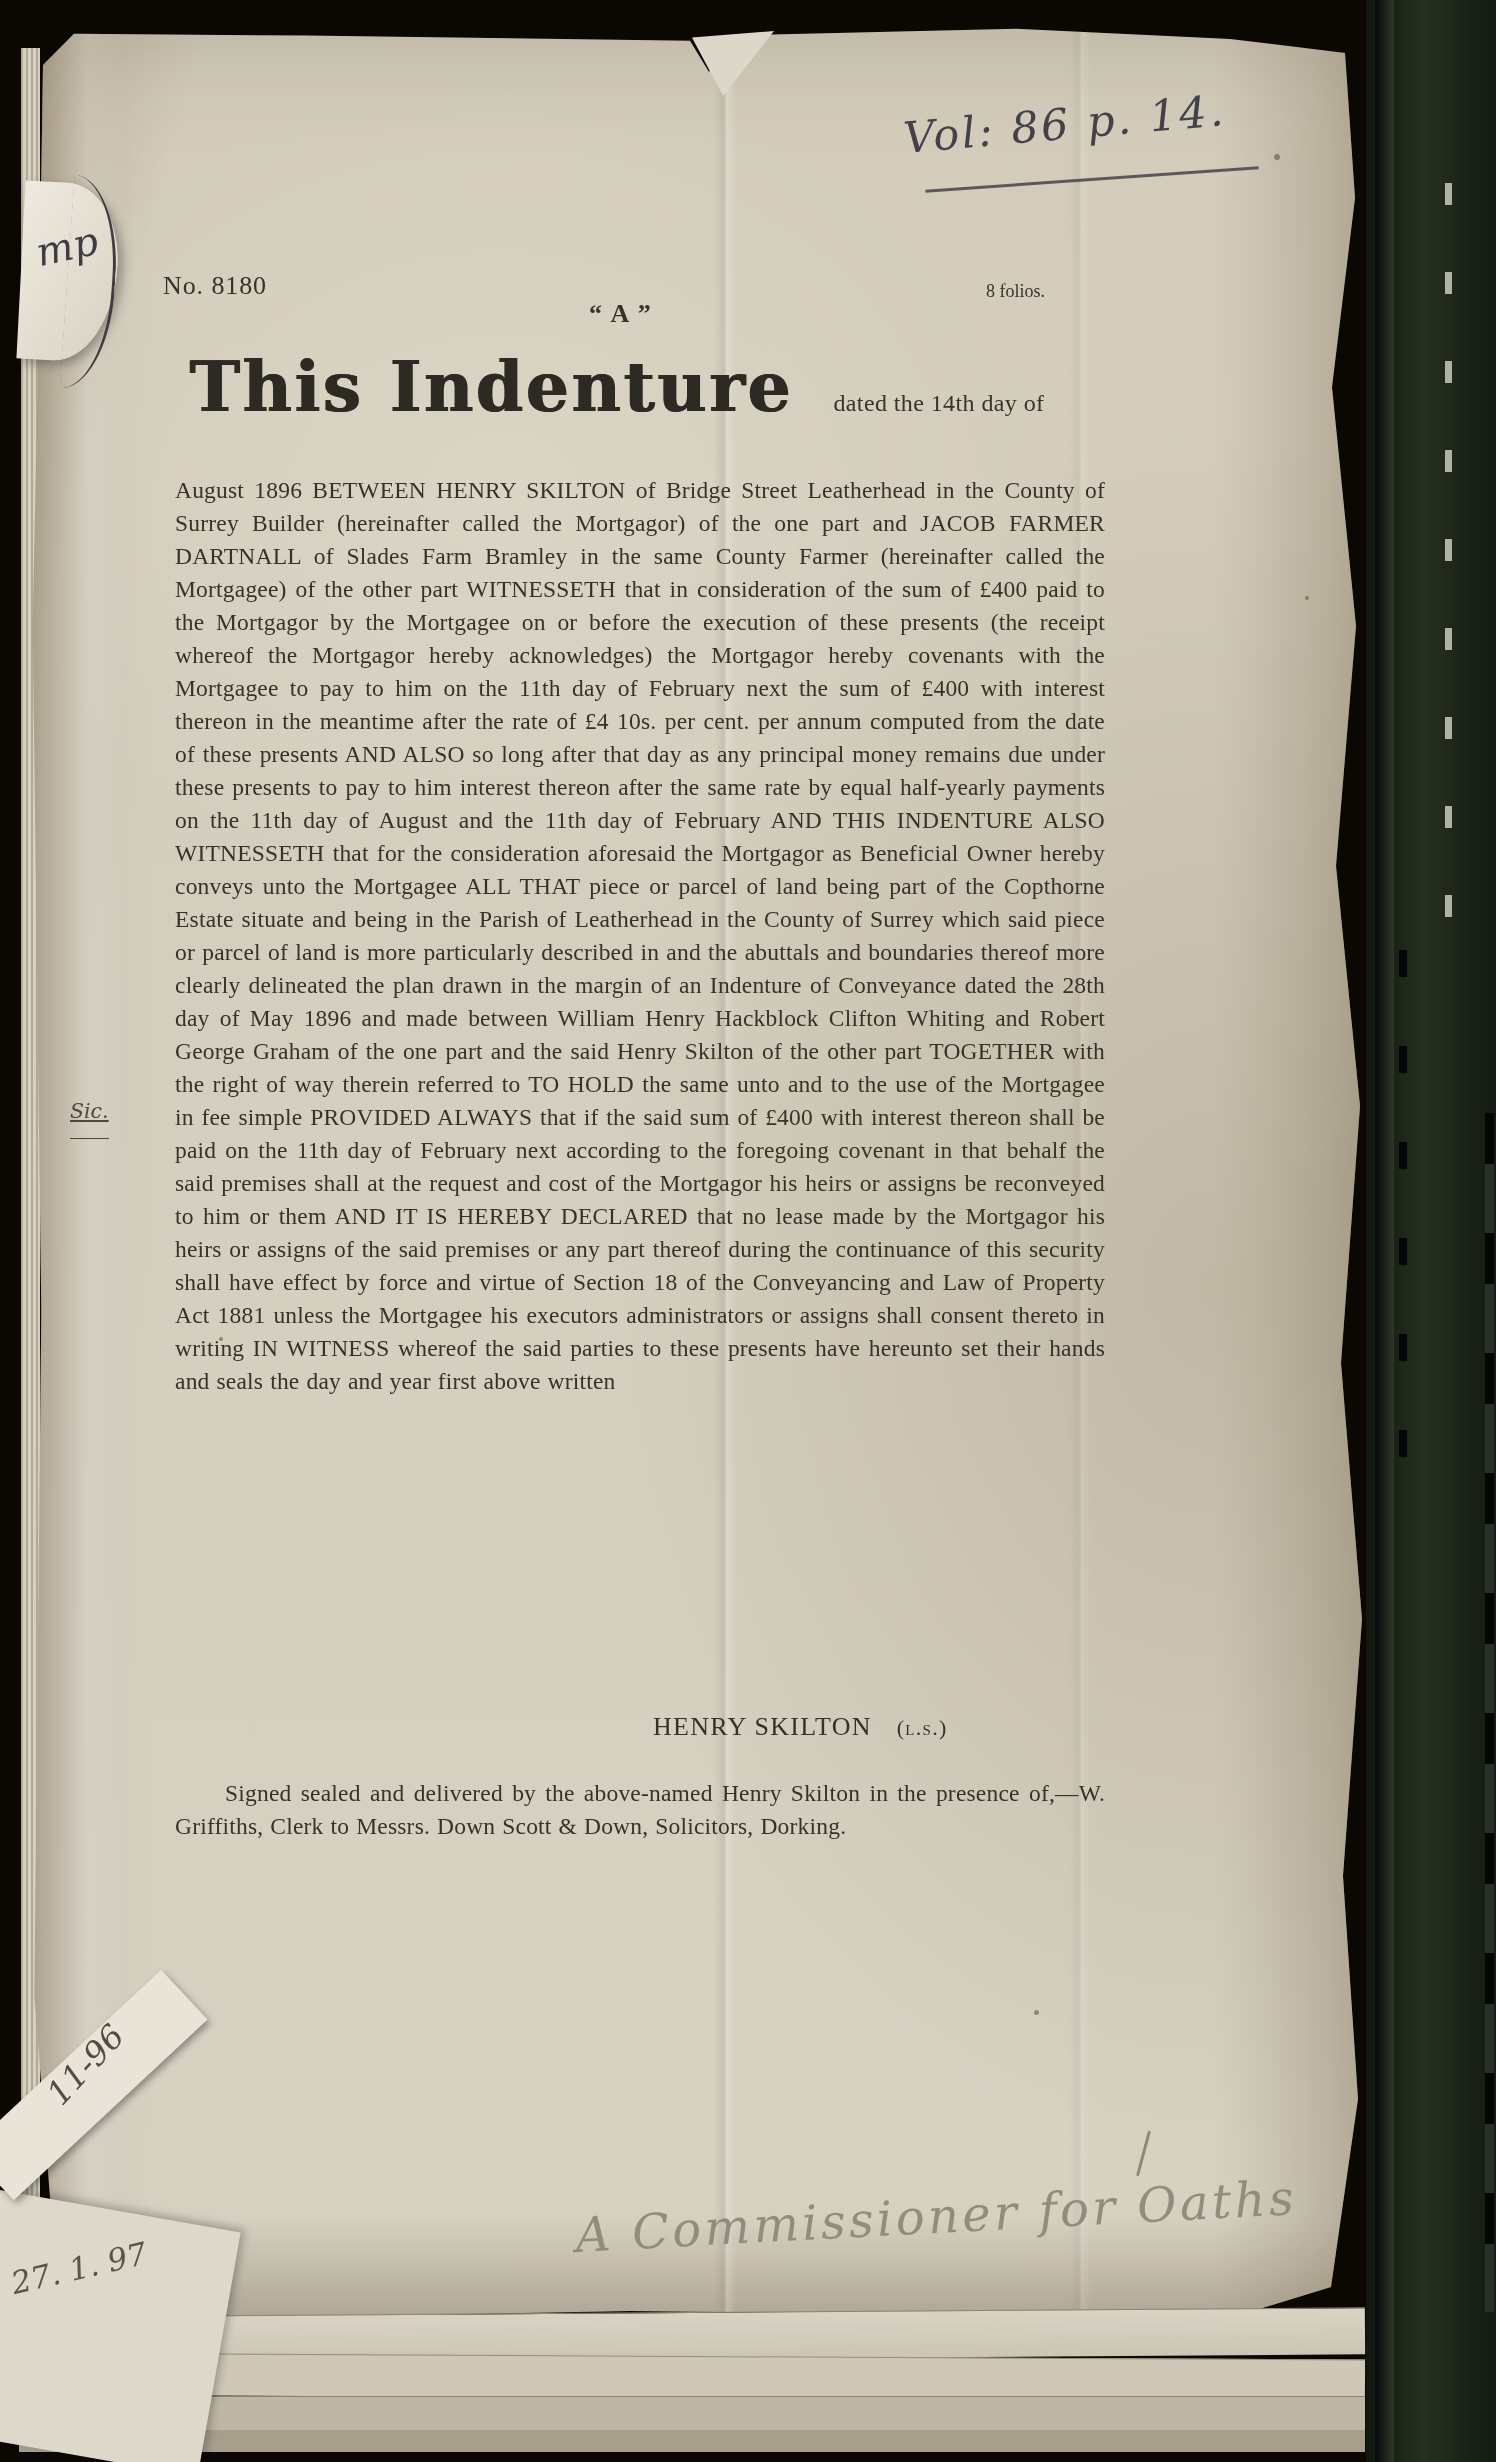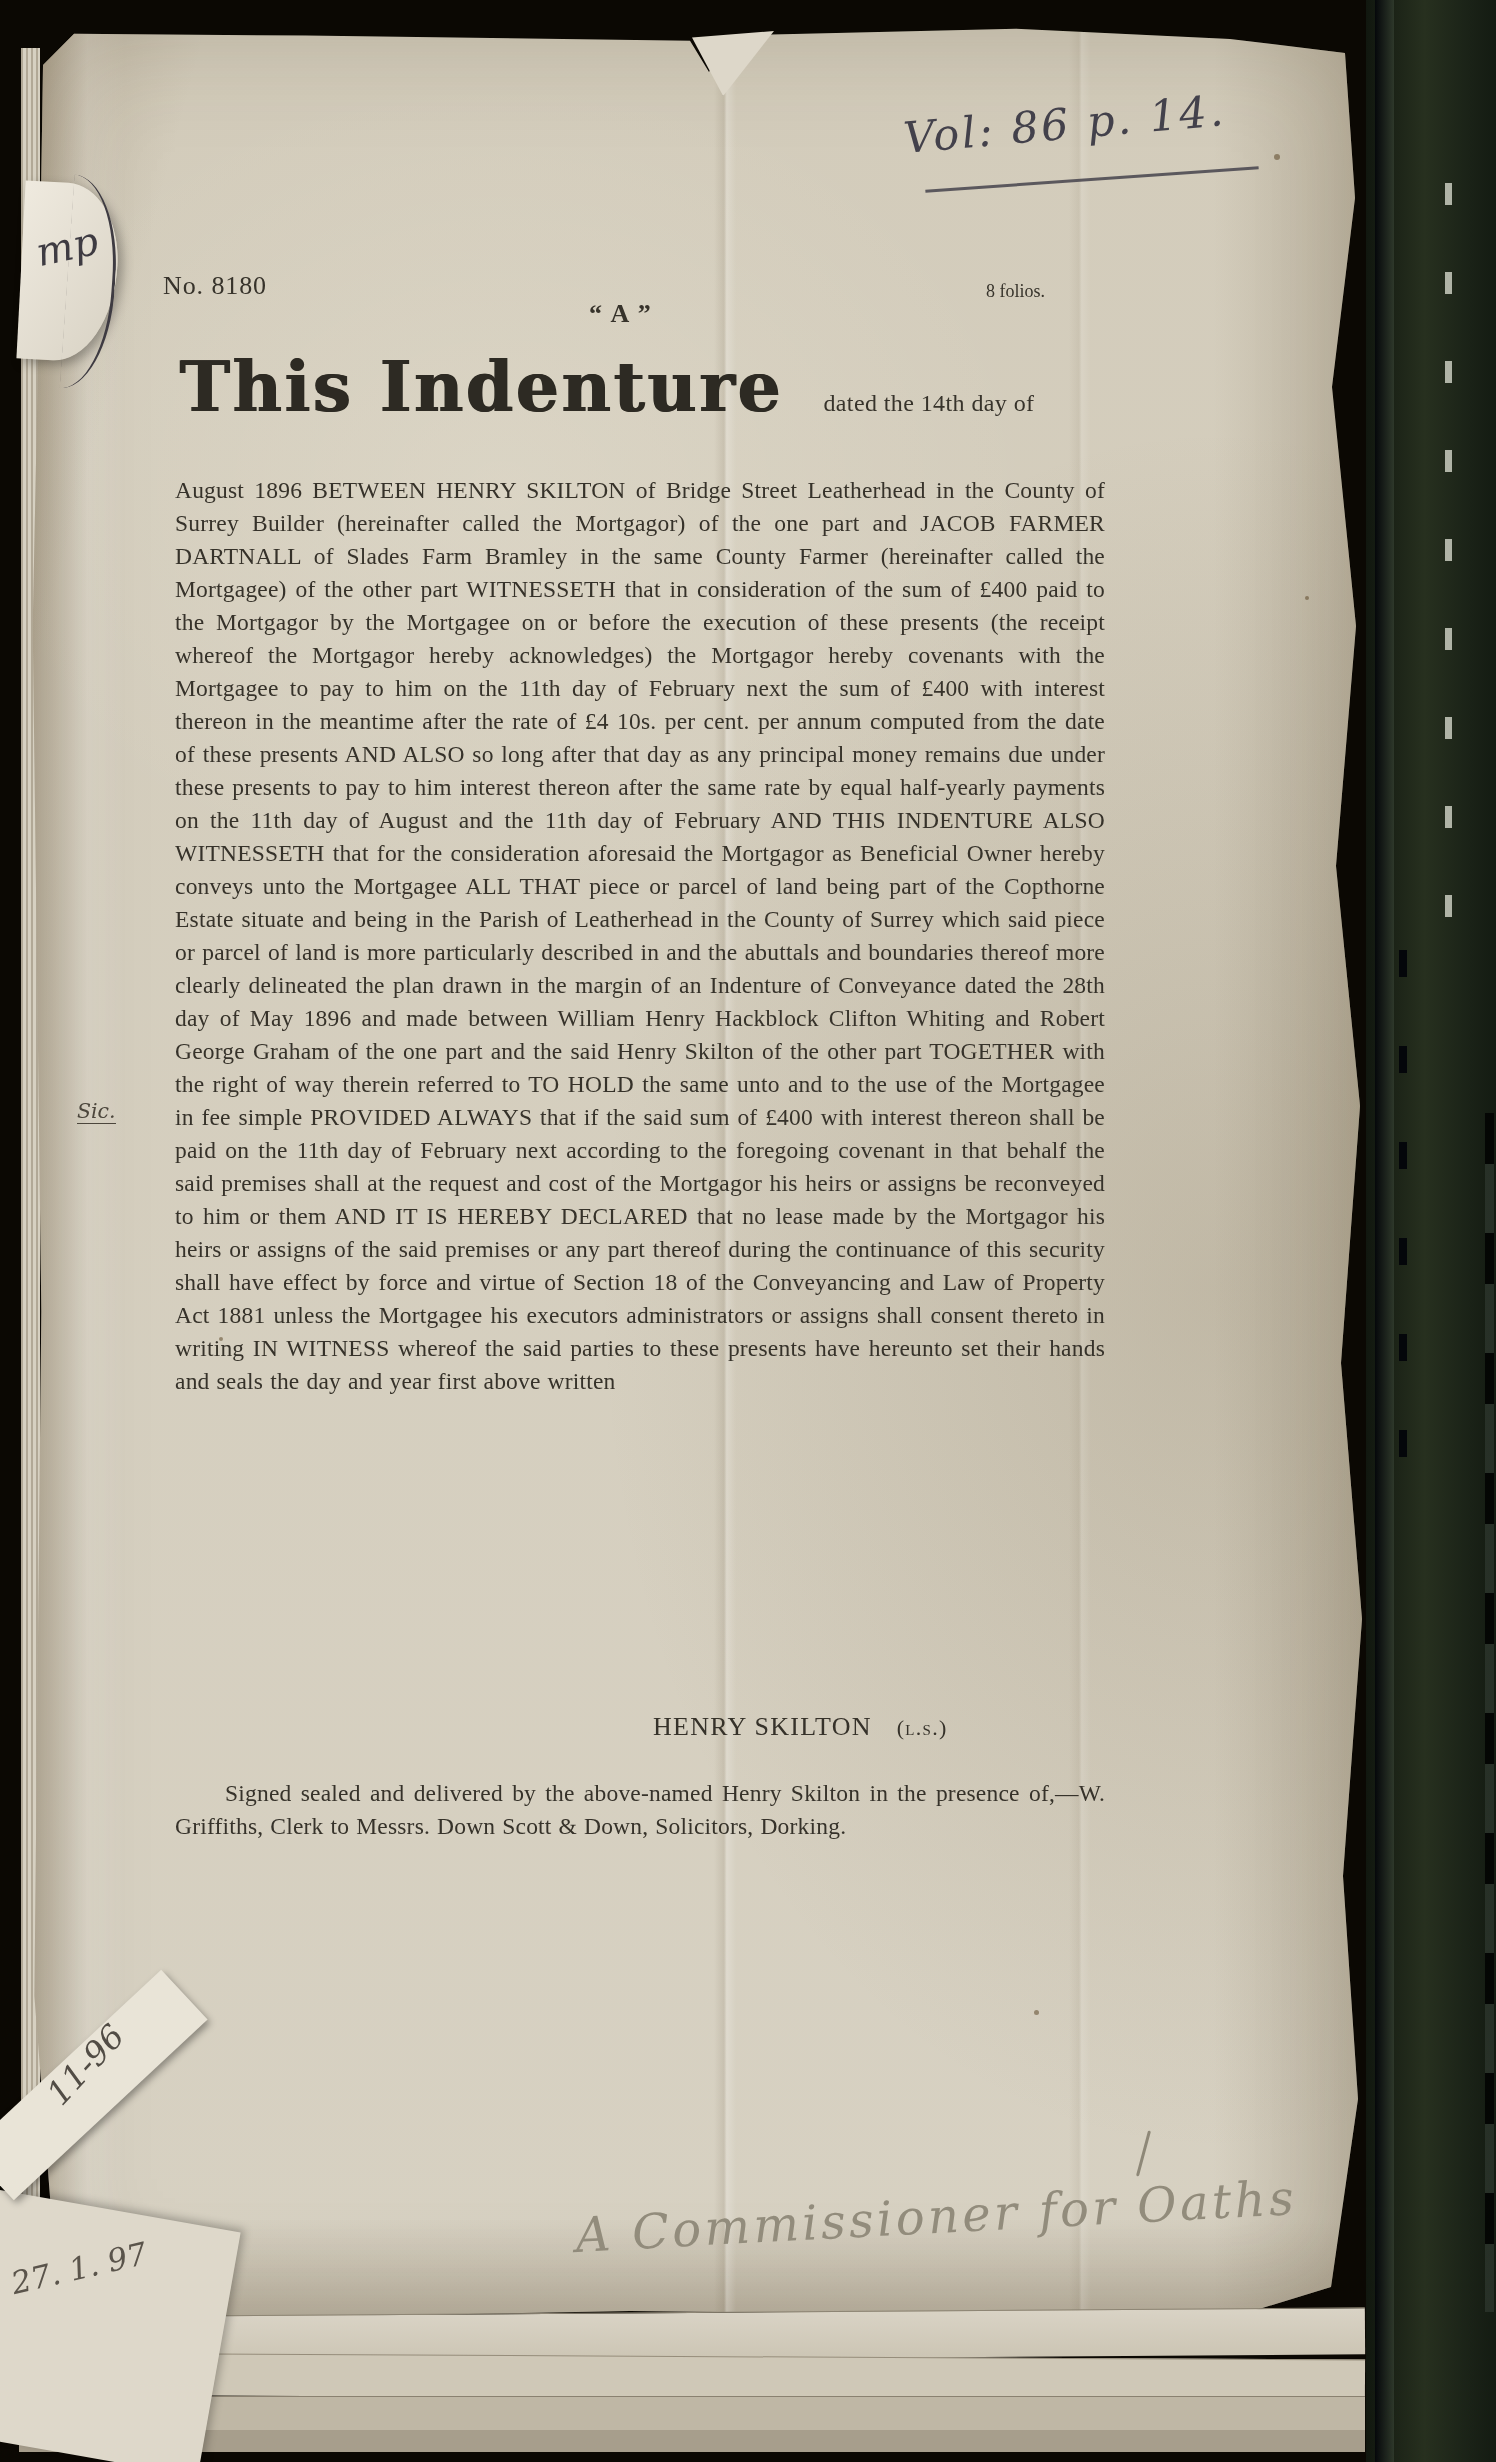--- a/index.html
+++ b/index.html
@@ -44,40 +44,40 @@
   .crease{position:absolute;top:0;height:100%;width:22px;
          background:linear-gradient(90deg,transparent,rgba(90,75,50,.12) 45%,rgba(255,255,255,.22) 58%,transparent);}
   .c1{left:683px;} .c2{left:1038px;opacity:.6;}
   .speck{position:absolute;border-radius:50%;background:rgba(84,62,30,.5);}
 
   
   .print{color:#37332b;}
   .doc-no{position:absolute;left:132px;top:244px;font-size:26px;letter-spacing:0.9px;}
   .folios{position:absolute;left:955px;top:254px;font-size:18px;}
   .exhibit{position:absolute;left:558px;top:272px;font-size:26px;font-weight:bold;letter-spacing:1.7px;}
-  .title-row{position:absolute;left:148px;top:318px;display:flex;align-items:baseline;gap:22px;}
+  .title-row{position:absolute;left:158px;top:318px;display:flex;align-items:baseline;gap:22px;}
   .title{font-family:"DejaVu Serif",serif;font-weight:800;font-size:70px;letter-spacing:2.6px;
          color:#2d2a23;text-shadow:1.3px 0 0 currentColor;transform:scaleX(.97);transform-origin:left;}
   .title-suffix{font-size:24px;color:#37332b;letter-spacing:0.4px;}
   .body-text{position:absolute;left:132px;top:435px;width:930px;margin:12px;
          font-size:23.5px;line-height:33px;text-align:justify;color:#36322a;
          letter-spacing:0.2px;word-spacing:0.9px;}
   .sig-row{position:absolute;left:622px;top:1685px;font-size:26px;letter-spacing:1.3px;color:#36322a;}
   .seal{font-size:22px;margin-left:17px;font-variant:small-caps;}
   .attest{top:1738px;text-indent:50px;}
   .declare{top:1863px;text-indent:50px;}
 
   
   .hand{font-family:"DejaVu Serif",serif;font-style:italic;white-space:nowrap;}
   .vol-ref{position:absolute;left:872px;top:72px;font-size:43px;color:#43414b;
          letter-spacing:2.6px;transform:rotate(-5deg);}
   .vol-strike{position:absolute;left:894px;top:151px;width:334px;height:2.6px;
          background:#45434c;transform:rotate(-4deg);opacity:.85;}
-  .sic{position:absolute;left:46px;top:1072px;font-size:20.5px;color:#4c463c;
-         border-bottom:1.3px solid #4c463c;padding-bottom:0;}
+  .sic{position:absolute;left:39px;top:1072px;font-size:20.5px;color:#4c463c;
+         border-bottom:1.3px solid #4c463c;padding-bottom:15px;text-decoration:underline;}
   .mp{position:absolute;left:36px;top:224px;font-size:39px;color:#3e3b42;transform:rotate(-12deg);}
   .curl{position:absolute;left:20.5px;top:183px;width:96px;height:178px;
          background:linear-gradient(120deg,#efeadf,#d8d2c4);
          border-radius:0 62% 70% 0 / 0 50% 62% 0;transform:rotate(3deg);
          box-shadow:5.1px 4.3px 10.3px rgba(0,0,0,.3);}
   .curl-arc{position:absolute;left:67px;top:176px;width:45px;height:214px;
          border-right:3.4px solid #3e3b42;border-radius:0 51px 51px 0/0 107px 107px 0;
          transform:rotate(4deg);}
   .mark-a{position:absolute;left:38px;top:2045px;font-size:33px;color:#514c45;transform:rotate(-47deg);}
   .mark-b{position:absolute;left:10.3px;top:2250px;font-size:31px;color:#5a544b;transform:rotate(-13deg);}

